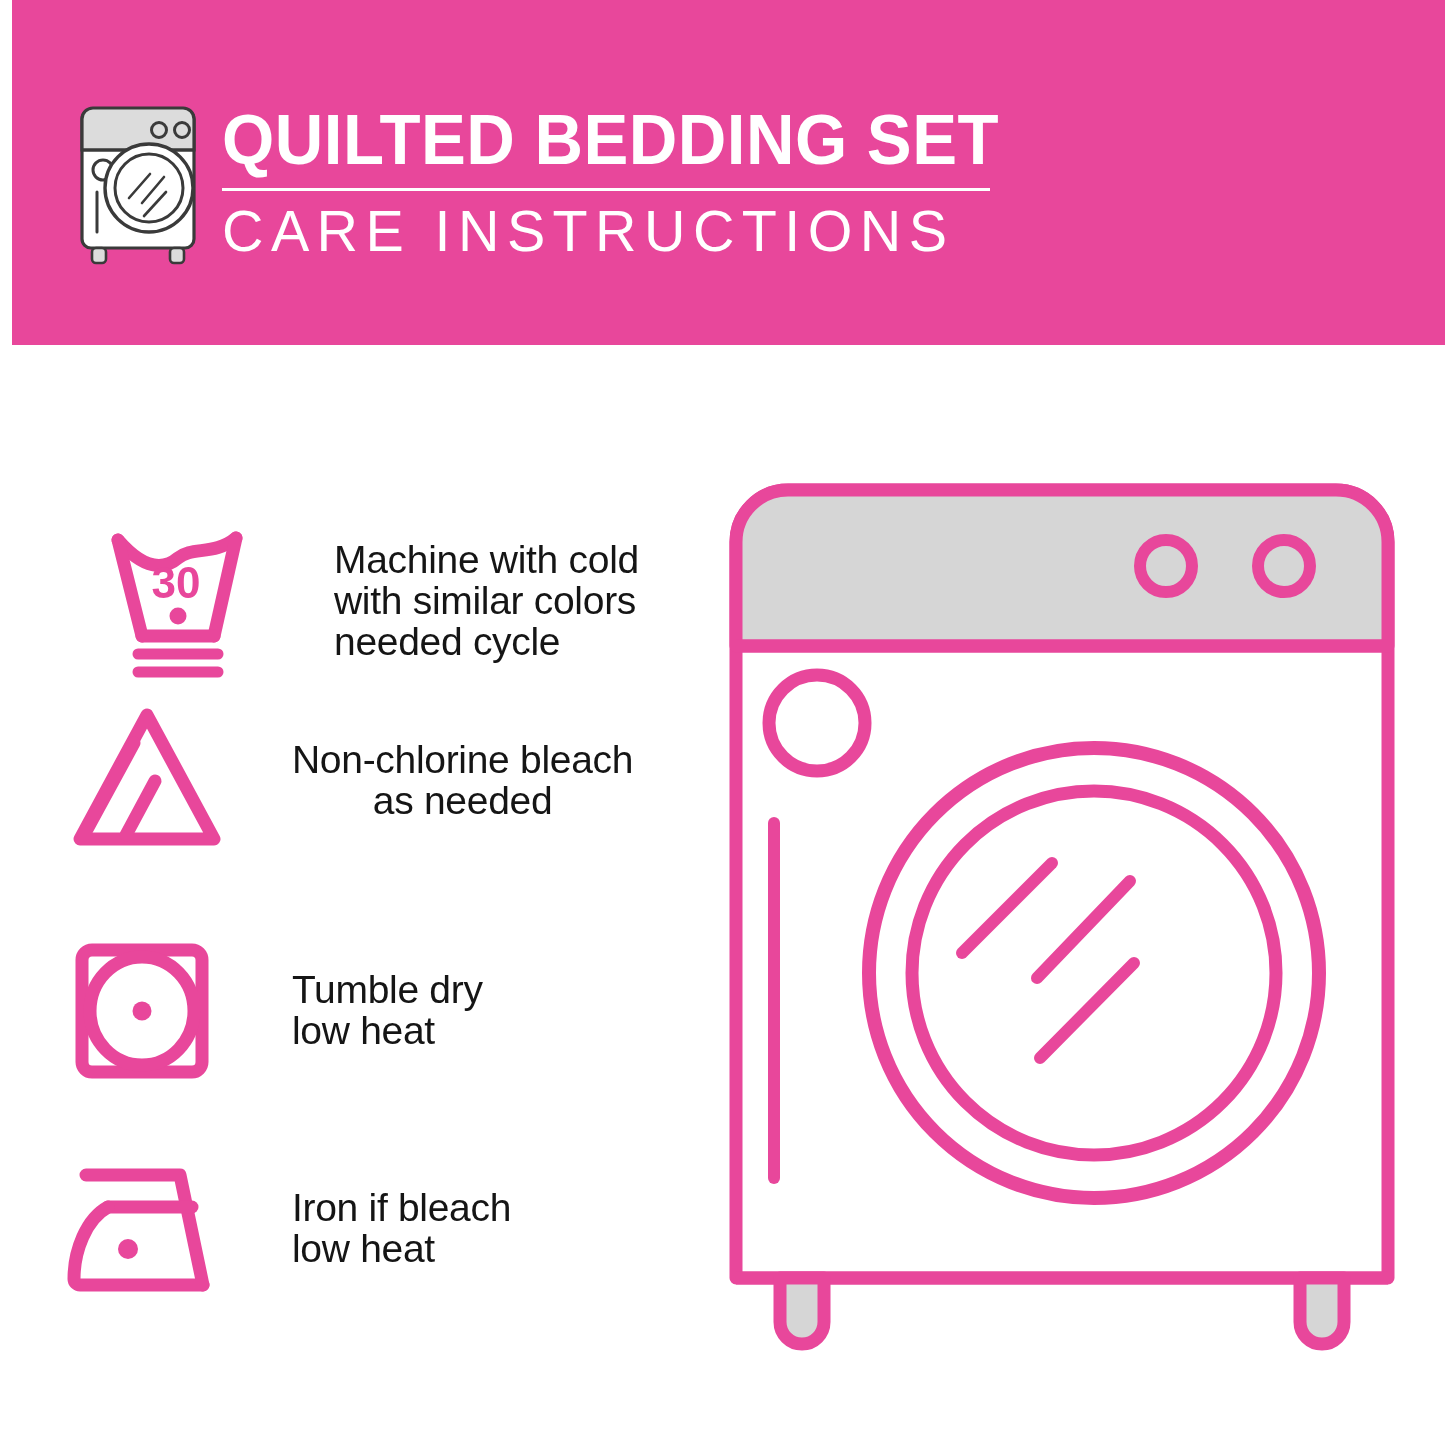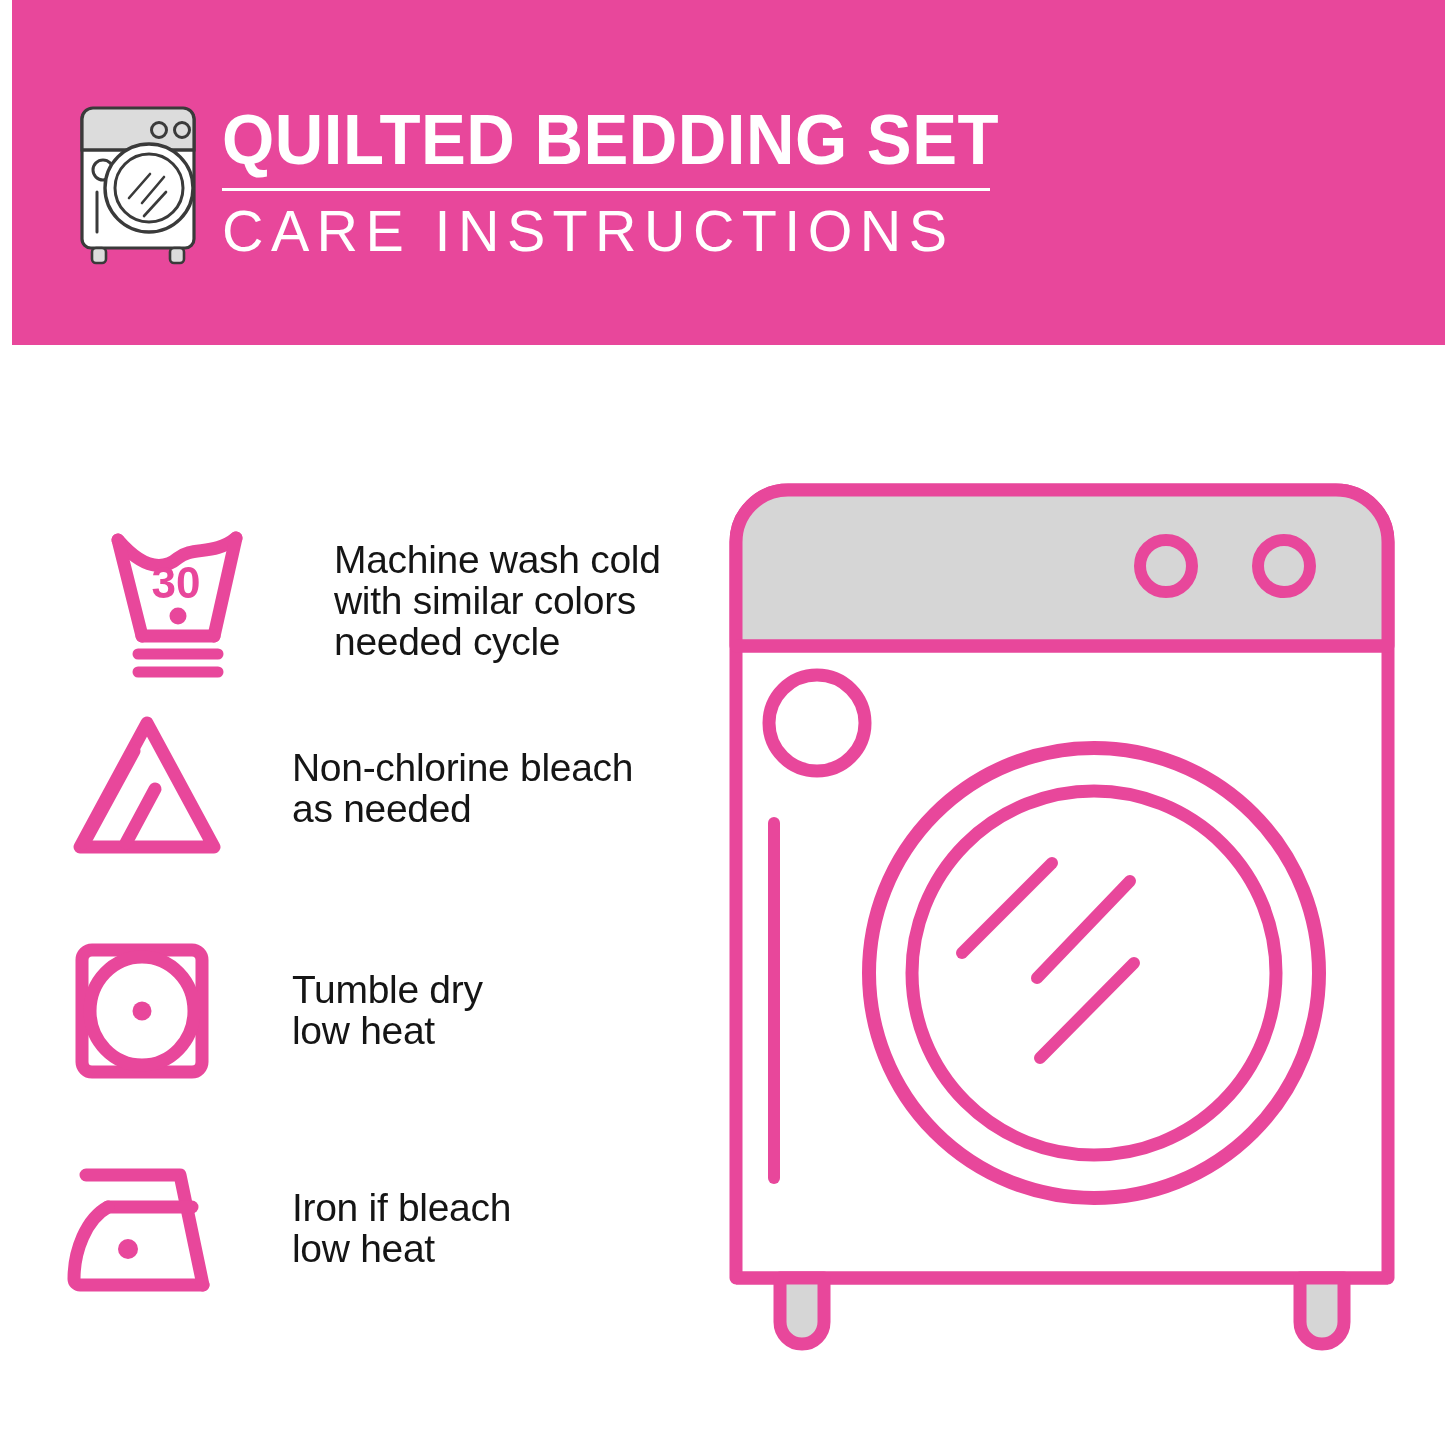--- a/index.html
+++ b/index.html
@@ -79,21 +79,21 @@
     height: 1100px;
   }
   .care-row {
     position: absolute;
     left: 0;
     width: 700px;
     display: flex;
     align-items: center;
   }
   .care-row.r0 { top: 168px; height: 175px; margin-left: 42px; }
-  .care-row.r1 { top: 360px; height: 165px; }
+  .care-row.r1 { top: 352px; height: 165px; text-align: center; }
   .care-row.r2 { top: 580px; height: 170px; }
   .care-row.r3 { top: 795px; height: 175px; }
 
   .care-symbol {
     position: relative;
     width: 175px;
     height: 165px;
     margin-left: 62px;
     flex: 0 0 auto;
   }
@@ -173,21 +173,21 @@
           </g>
           <g fill="none" stroke="#E8479B" stroke-width="11" stroke-linecap="round">
             <line x1="34" y1="136" x2="114" y2="136"></line>
             <line x1="34" y1="154" x2="114" y2="154"></line>
           </g>
           <text x="72" y="80" fill="#E8479B" text-anchor="middle" font-family="Liberation Sans, sans-serif" font-weight="bold" font-size="44">30</text>
           <circle cx="74" cy="98" r="8.5" fill="#E8479B"></circle>
         </svg>
       </div>
       <div class="care-text">
-        <div>Machine wash cold</div>
+        <div>Machine with cold</div>
         <div>with similar colors</div>
         <div>needed cycle</div>
       </div>
     </div>
 
     <div class="care-row r1">
       <div class="care-symbol">
         <svg viewBox="0 0 175 165" width="175" height="165">
           <g fill="none" stroke="#E8479B" stroke-width="13" stroke-linecap="round" stroke-linejoin="round">
 

